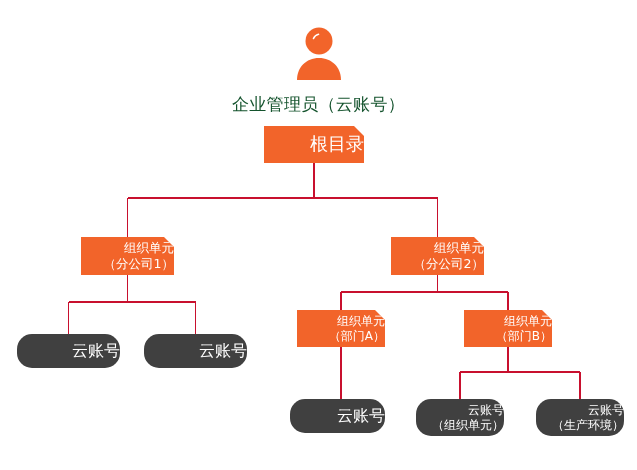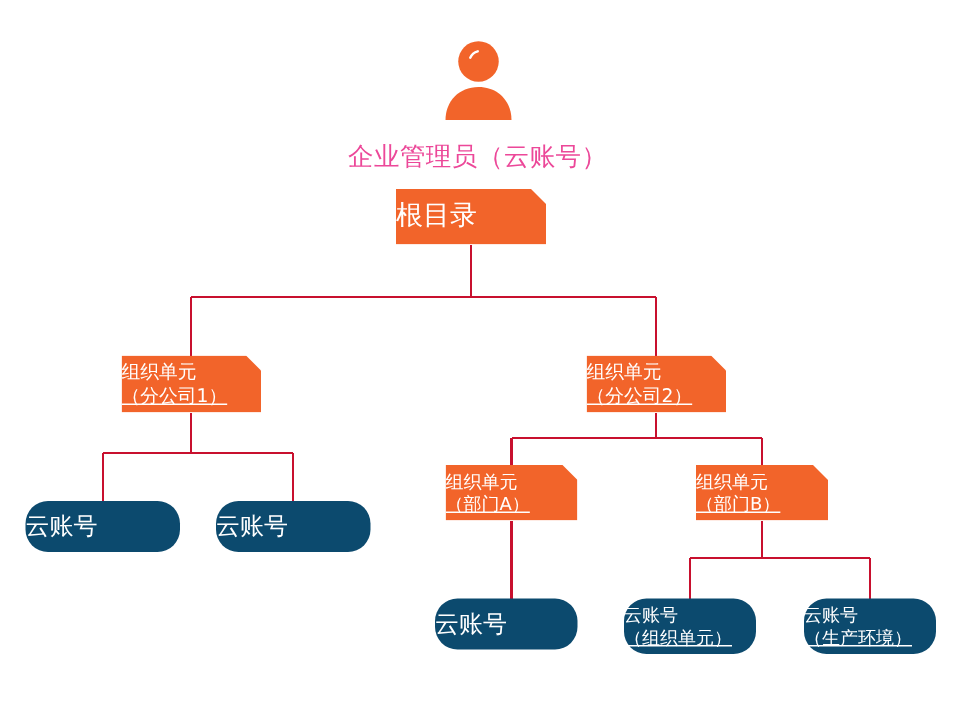--- a/index.html
+++ b/index.html
@@ -38,49 +38,49 @@
   }
 
   
   .admin-label {
     position: absolute;
     left: 0;
     top: 93px;
     width: 637px;
     text-align: center;
     font-size: 17px;
-    color: #ec4899;
+    color: #14532d;
     letter-spacing: 0.3px;
     white-space: nowrap;
   }
 
   
   .node {
     position: absolute;
     box-sizing: border-box;
     display: flex;
     flex-direction: column;
-    align-items: flex-start;
+    align-items: flex-end;
     justify-content: center;
     color: #ffffff;
     line-height: 1.25;
     text-align: center;
     white-space: nowrap;
     z-index: 2;
   }
   .node .l1 { display: block; }
-  .node .l2 { display: block; text-decoration: underline; }
+  .node .l2 { display: block; }
 
   
   .node.ou {
     background: #f2642a;
     clip-path: polygon(0 0, calc(100% - 10px) 0, 100% 10px, 100% 100%, 0 100%);
   }
   .node.acct {
-    background: #0c4a6e;
+    background: #404040;
     border-radius: 15px;
   }
 
   
   #n-root {
     left: 264px; top: 126px; width: 100px; height: 37px;
     font-size: 18px;
   }
   #n-ou1 {
     left: 81px; top: 237px; width: 93px; height: 38px;

